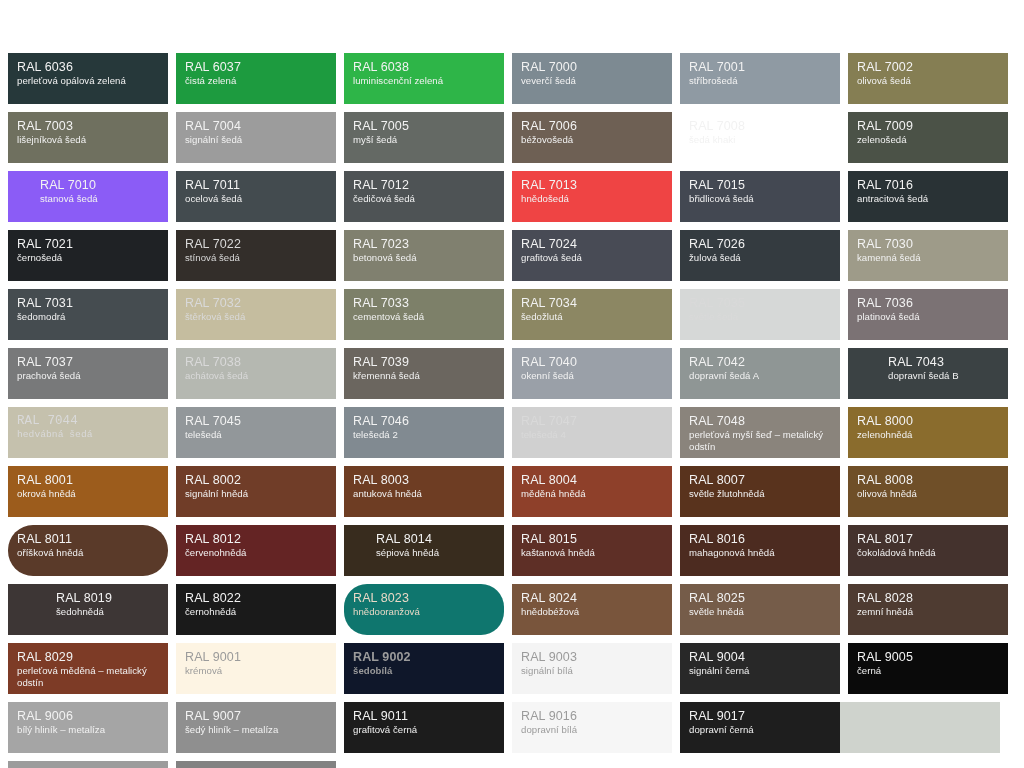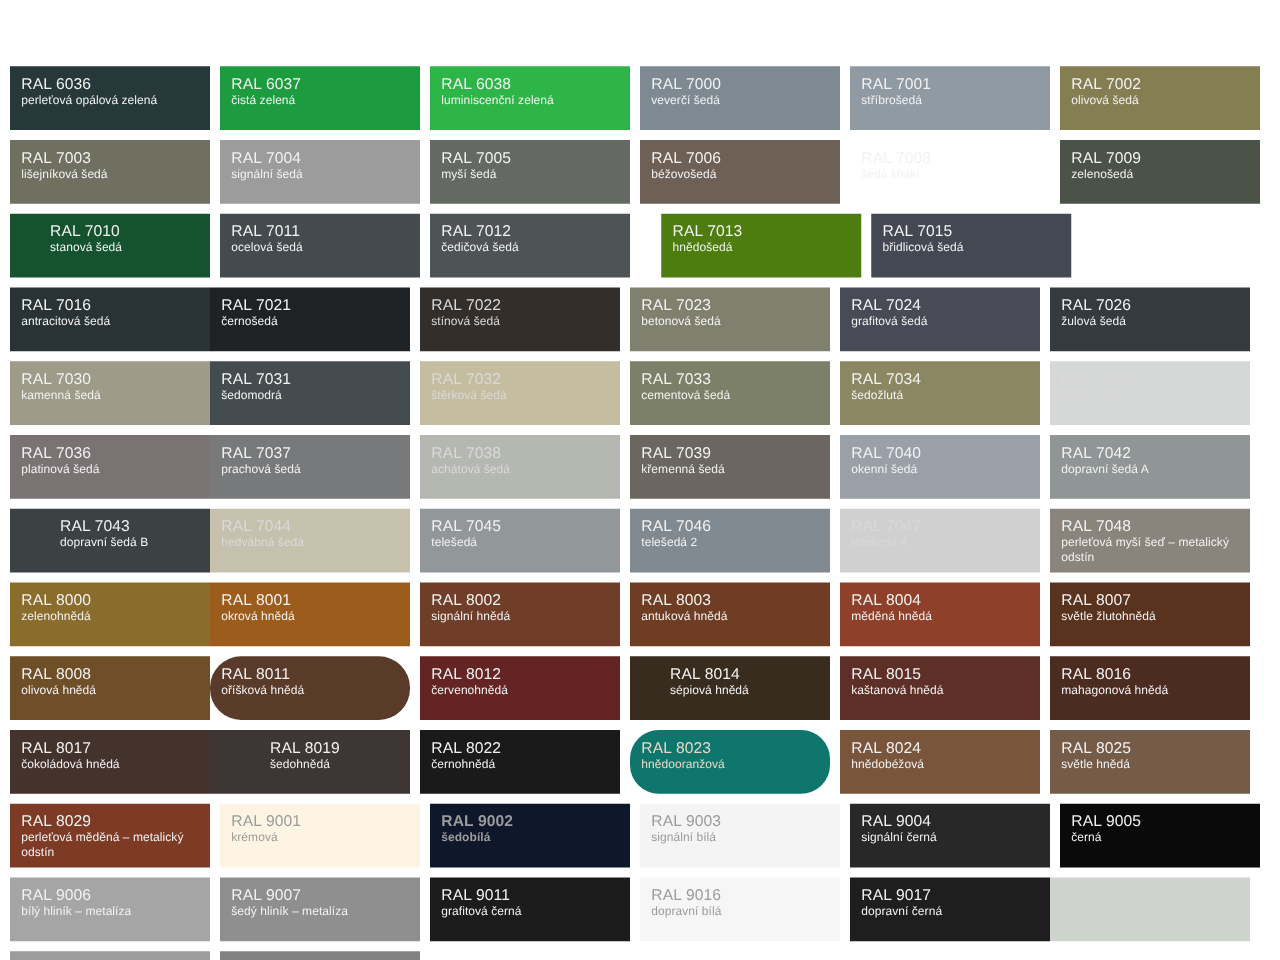--- a/index.html
+++ b/index.html
@@ -100,33 +100,33 @@
       <div class="swatch-name">béžovošedá</div>
     </div>
     <div class="swatch t-light" style="margin-bottom: 8px;">
       <div class="swatch-code">RAL 7008</div>
       <div class="swatch-name">šedá khaki</div>
     </div>
     <div class="swatch t-light" style="background: rgb(75, 82, 71); margin-bottom: 8px; margin-right: 0px;">
       <div class="swatch-code">RAL 7009</div>
       <div class="swatch-name">zelenošedá</div>
     </div>
-    <div class="swatch t-light" style="background: #14532d; margin-bottom: 8px; padding-left: 32px;">
+    <div class="swatch t-light" style="background: #8b5cf6; margin-bottom: 8px; padding-left: 32px;">
       <div class="swatch-code">RAL 7010</div>
       <div class="swatch-name">stanová šedá</div>
     </div>
     <div class="swatch t-light" style="background: rgb(67, 75, 79); margin-bottom: 8px;">
       <div class="swatch-code">RAL 7011</div>
       <div class="swatch-name">ocelová šedá</div>
     </div>
     <div class="swatch t-light" style="background: rgb(78, 83, 85); margin-bottom: 8px;">
       <div class="swatch-code">RAL 7012</div>
       <div class="swatch-name">čedičová šedá</div>
     </div>
-    <div class="swatch t-light" style="background: #4d7c0f; margin-bottom: 8px; margin-left: 17px;">
+    <div class="swatch t-light" style="background: #ef4444; margin-bottom: 8px;">
       <div class="swatch-code">RAL 7013</div>
       <div class="swatch-name">hnědošedá</div>
     </div>
     <div class="swatch t-light" style="background: rgb(67, 72, 82); margin-bottom: 8px;">
       <div class="swatch-code">RAL 7015</div>
       <div class="swatch-name">břidlicová šedá</div>
     </div>
     <div class="swatch t-light" style="background: rgb(41, 50, 53); margin-bottom: 8px; margin-right: 0px;">
       <div class="swatch-code">RAL 7016</div>
       <div class="swatch-name">antracitová šedá</div>
@@ -196,21 +196,21 @@
       <div class="swatch-name">okenní šedá</div>
     </div>
     <div class="swatch t-light" style="background: rgb(143, 150, 149); margin-bottom: 8px;">
       <div class="swatch-code">RAL 7042</div>
       <div class="swatch-name">dopravní šedá A</div>
     </div>
     <div class="swatch t-light" style="background: rgb(59, 66, 68); margin-bottom: 8px; margin-right: 0px; padding-left: 40px;">
       <div class="swatch-code">RAL 7043</div>
       <div class="swatch-name">dopravní šedá B</div>
     </div>
-    <div class="swatch t-dim" style="background: rgb(197, 193, 173); margin-bottom: 8px;">
+    <div class="swatch t-dim" style="background: rgb(197, 193, 173); margin-bottom: 8px; font-family: Liberation Mono, monospace;">
       <div class="swatch-code">RAL 7044</div>
       <div class="swatch-name">hedvábná šedá</div>
     </div>
     <div class="swatch t-light" style="background: rgb(146, 151, 154); margin-bottom: 8px;">
       <div class="swatch-code">RAL 7045</div>
       <div class="swatch-name">telešedá</div>
     </div>
     <div class="swatch t-light" style="background: rgb(129, 138, 145); margin-bottom: 8px;">
       <div class="swatch-code">RAL 7046</div>
       <div class="swatch-name">telešedá 2</div>
@@ -287,20 +287,24 @@
       <div class="swatch-code">RAL 8023</div>
       <div class="swatch-name">hnědooranžová</div>
     </div>
     <div class="swatch t-light" style="background: rgb(121, 85, 60); margin-bottom: 8px;">
       <div class="swatch-code">RAL 8024</div>
       <div class="swatch-name">hnědobéžová</div>
     </div>
     <div class="swatch t-light" style="background: rgb(117, 92, 73); margin-bottom: 8px;">
       <div class="swatch-code">RAL 8025</div>
       <div class="swatch-name">světle hnědá</div>
+    </div>
+    <div class="swatch t-light" style="background: rgb(78, 59, 49); margin-bottom: 8px; margin-right: 0px;">
+      <div class="swatch-code">RAL 8028</div>
+      <div class="swatch-name">zemní hnědá</div>
     </div>
     <div class="swatch t-light" style="background: rgb(125, 59, 38); margin-bottom: 8px;">
       <div class="swatch-code">RAL 8029</div>
       <div class="swatch-name">perleťová měděná – metalický odstín</div>
     </div>
     <div class="swatch t-muted" style="background: rgb(253, 244, 227); margin-bottom: 8px;">
       <div class="swatch-code">RAL 9001</div>
       <div class="swatch-name">krémová</div>
     </div>
     <div class="swatch t-muted" style="background: #0f172a; margin-bottom: 8px; font-weight: bold;">

